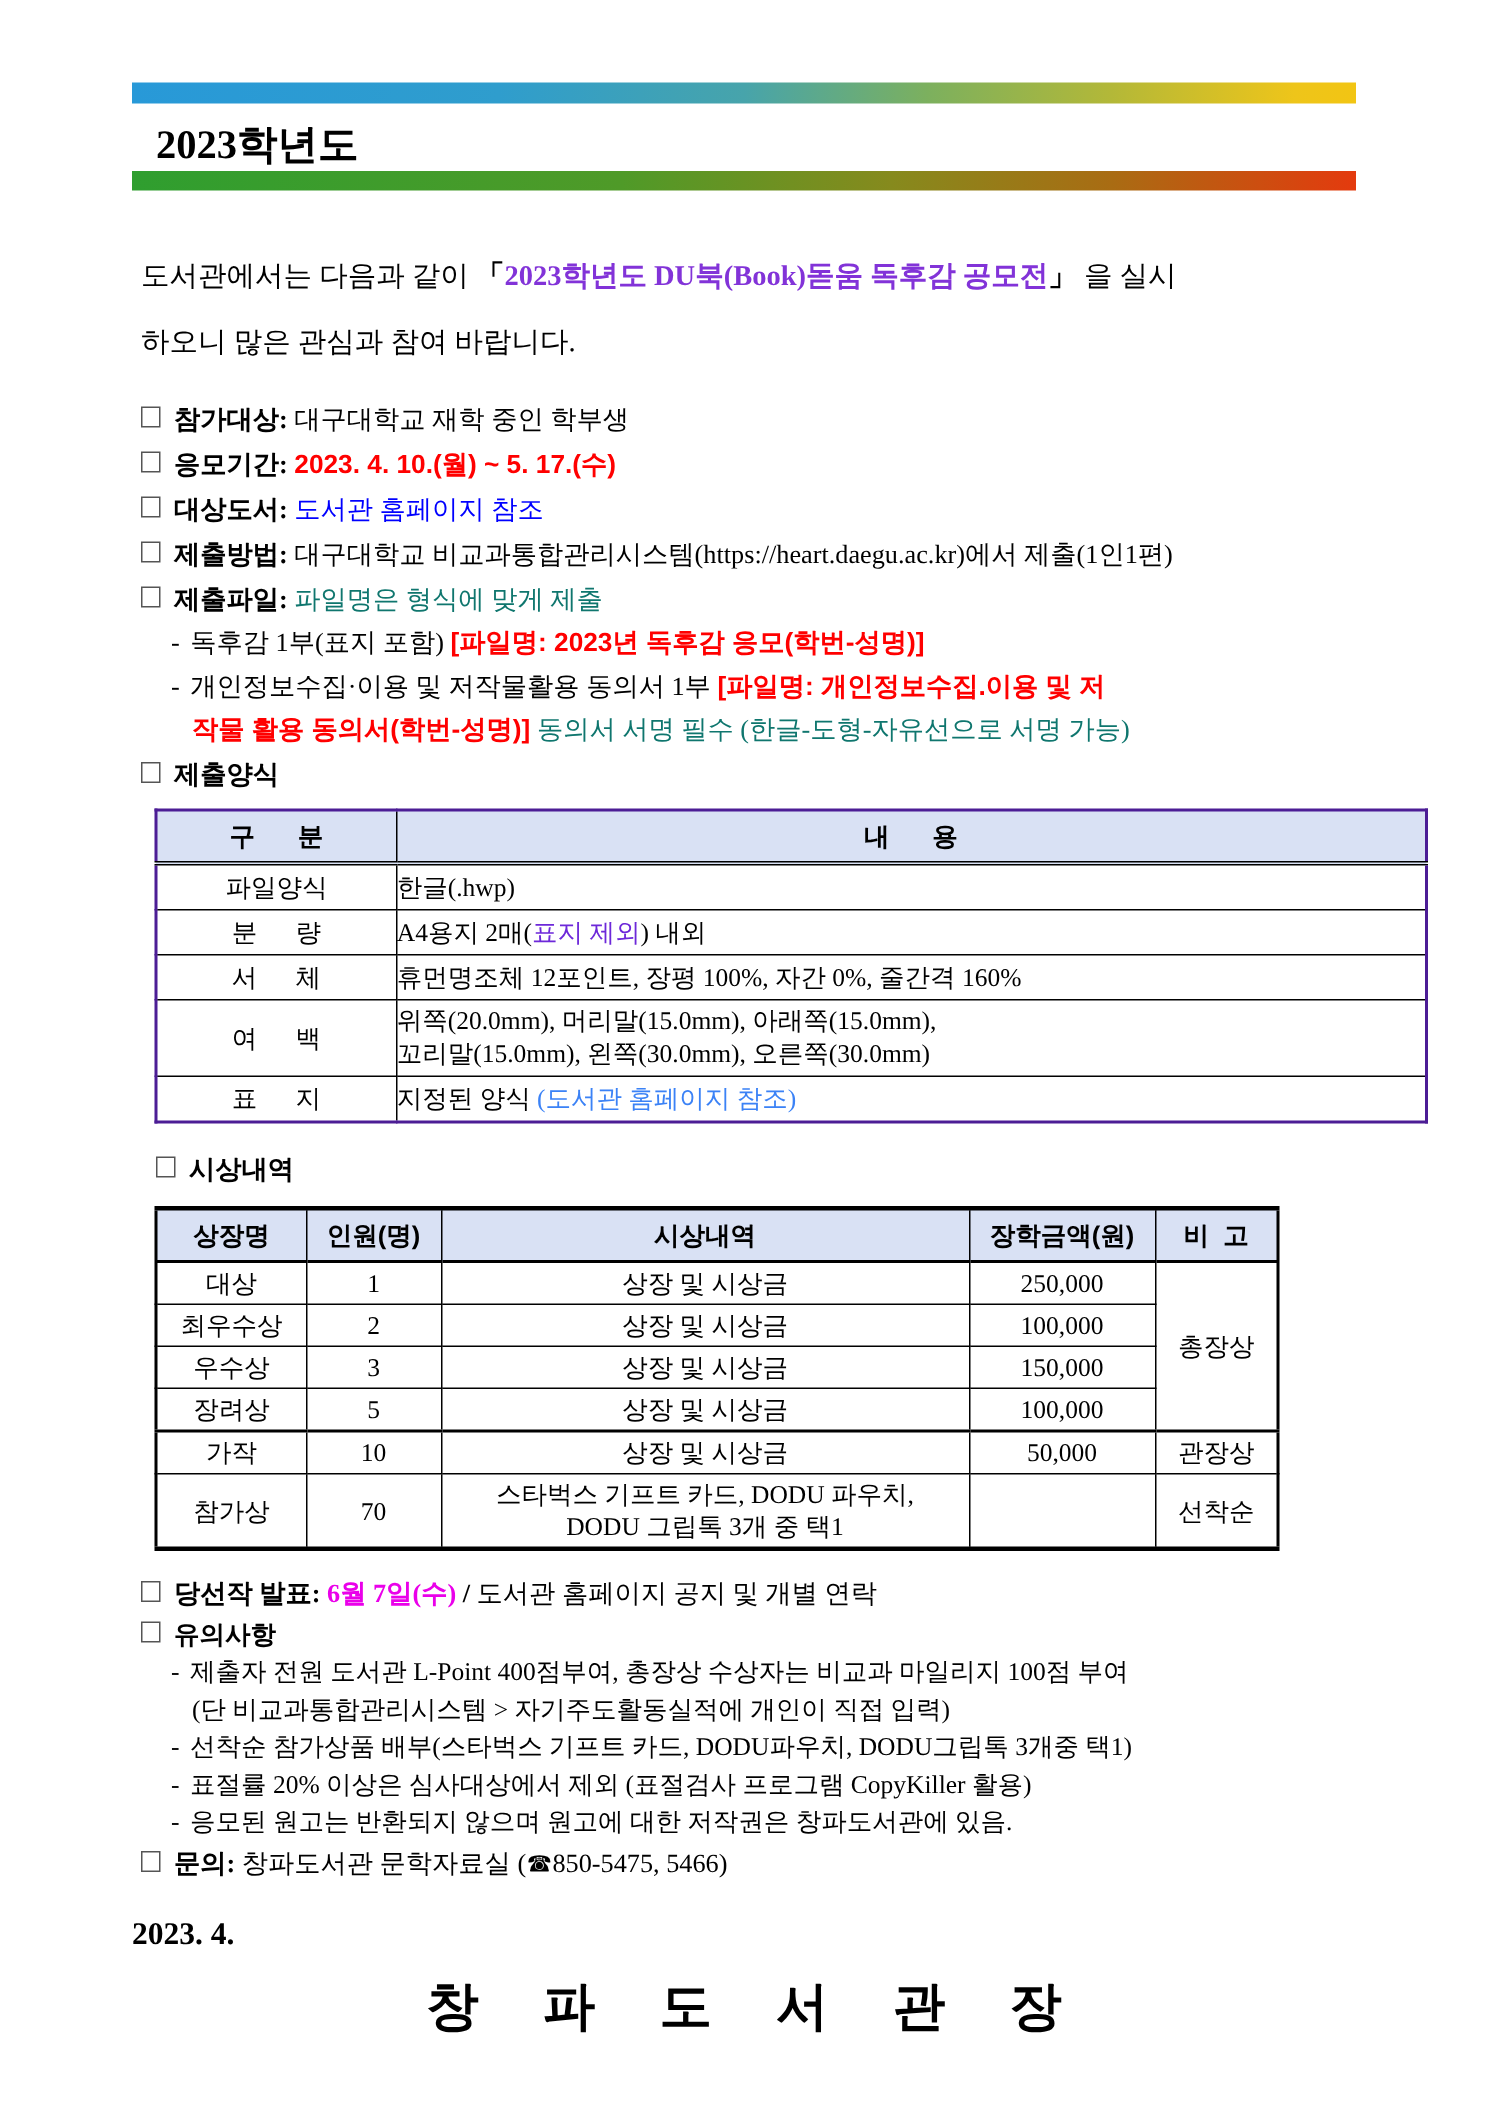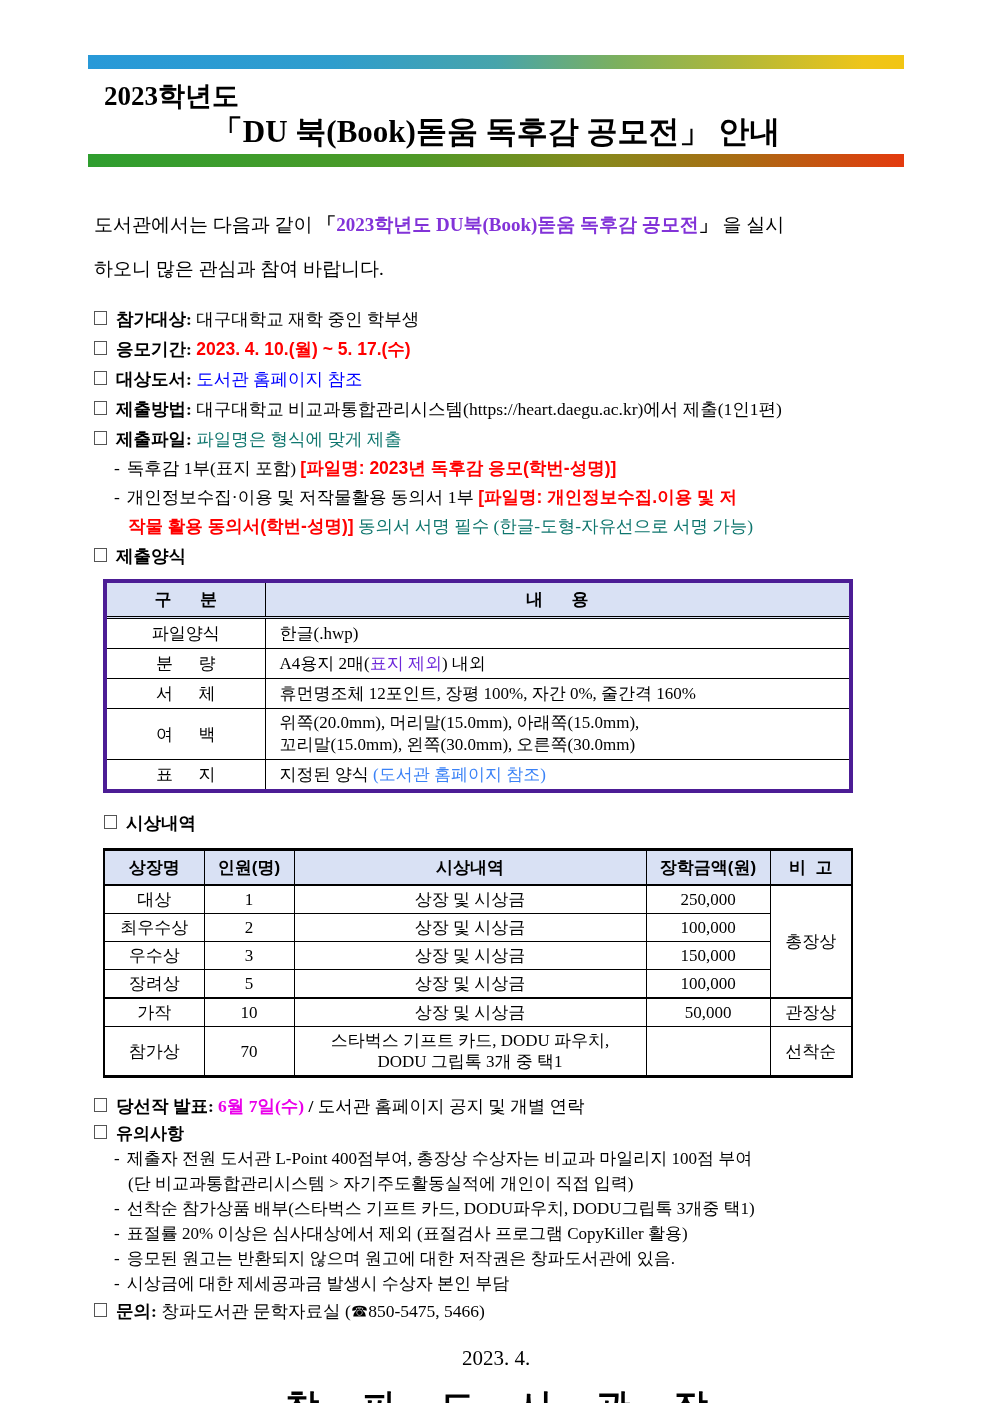--- a/index.html
+++ b/index.html
@@ -25,46 +25,45 @@
   .blueb{color:#0f766e;font-weight:normal;}
   .mag{color:#3b82f6;}
   .magb{color:#ea00ea;font-weight:bold;}
   .line{font-size:17.5px;line-height:30px;margin-left:6px;word-break:keep-all;}
   .cb{display:inline-block;width:11px;height:12px;border:1.6px solid #555;margin-right:9px;vertical-align:0px;}
   .sub{margin-left:26px;line-height:29px;}
   .sub2{margin-left:40px;line-height:29px;}
   .dash{margin-right:7px;}
   table{border-collapse:collapse;table-layout:fixed;font-size:17px;}
   
-  .t1{width:750px;margin:8px 0 0 15px;border:4px solid #4c1d95;}
+  .t1{width:849px;margin:8px 0 0 15px;border:2px solid #4c1d95;}
   .t1 th,.t1 td{border:1px solid #000;vertical-align:middle;}
   .t1 th{background:#d9e1f4;font-family:"Liberation Sans",sans-serif;font-weight:bold;
     padding:5px 4px;border-bottom:3px double #000;white-space:pre-wrap;}
   .t1 .tkey{text-align:center;white-space:pre-wrap;padding:3px 2px;}
-  .t1 .tval{text-align:left;padding:3px 14px;line-height:22px;}
+  .t1 .tval{text-align:left;padding:3px 0;line-height:22px;}
   
   .t2{width:750px;margin:10px 0 0 15px;border:2px solid #000;border-top:3px solid #000;border-bottom:3px solid #000;}
   .t2 th,.t2 td{border:1px solid #000;vertical-align:middle;text-align:center;padding:3px 4px;line-height:21px;}
   .t2 th{background:#d9e1f4;font-family:"Liberation Sans",sans-serif;font-weight:bold;
     padding:6px 4px;border-bottom:2px solid #000;white-space:pre-wrap;}
   .t2 tr.thick td{border-top:2px solid #000;}
   .section{margin-top:15px;margin-left:16px;}
   .notes .line{line-height:25px;font-size:17px;}
   .announce{margin-top:13px;}
-  .footer-date{text-align:center;font-size:21px;margin-top:20px;}
+  .footer-date{font-size:21px;margin-top:20px;font-weight:bold;}
   .signature{text-align:center;font-size:35px;font-weight:bold;letter-spacing:17px;margin-top:12px;text-indent:17px;}
 </style>
 </head>
 <body>
 
 <div class="content">
 
   <div class="bar-top"></div>
   <div class="year">2023학년도</div>
-  <div class="title">「DU 북(Book)돋움 독후감 공모전」 안내</div>
   <div class="bar-title"></div>
 
   <div class="intro">
     <div><span>도서관에서는 다음과 같이 </span><span class="b">「</span><span class="pur">2023학년도 DU북(Book)돋움 독후감 공모전</span><span class="b">」</span><span> 을 실시</span></div>
     <div>하오니 많은 관심과 참여 바랍니다.</div>
   </div>
 
   <div class="line"><span class="cb"></span><span class="b">참가대상: </span><span>대구대학교 재학 중인 학부생</span></div>
   <div class="line"><span class="cb"></span><span class="b">응모기간: </span><span class="redb">2023. 4. 10.(월) ~ 5. 17.(수)</span></div>
   <div class="line"><span class="cb"></span><span class="b">대상도서: </span><span class="blue">도서관 홈페이지 참조</span></div>
@@ -178,21 +177,20 @@
 
   <div class="line announce"><span class="cb"></span><span class="b">당선작 발표: </span><span class="magb">6월 7일(수)</span><span class="b"> / </span><span>도서관 홈페이지 공지 및 개별 연락</span></div>
 
   <div class="notes">
     <div class="line"><span class="cb"></span><span class="b">유의사항</span></div>
     <div class="line sub"><span class="dash">-</span><span>제출자 전원 도서관 L-Point 400점부여, 총장상 수상자는 비교과 마일리지 100점 부여</span></div>
     <div class="line sub2">(단 비교과통합관리시스템 &gt; 자기주도활동실적에 개인이 직접 입력)</div>
     <div class="line sub"><span class="dash">-</span><span>선착순 참가상품 배부(스타벅스 기프트 카드, DODU파우치, DODU그립톡 3개중 택1)</span></div>
     <div class="line sub"><span class="dash">-</span><span>표절률 20% 이상은 심사대상에서 제외 (표절검사 프로그램 CopyKiller 활용)</span></div>
     <div class="line sub"><span class="dash">-</span><span>응모된 원고는 반환되지 않으며 원고에 대한 저작권은 창파도서관에 있음.</span></div>
-    <div class="line sub"><span class="dash">-</span><span>시상금에 대한 제세공과금 발생시 수상자 본인 부담</span></div>
   </div>
 
   <div class="line"><span class="cb"></span><span class="b">문의:</span><span> 창파도서관 문학자료실 (☎850-5475, 5466)</span></div>
 
   <div class="footer-date">2023.  4.</div>
   <div class="signature">창 파 도 서 관 장</div>
 
 </div>
 
 </body></html>

